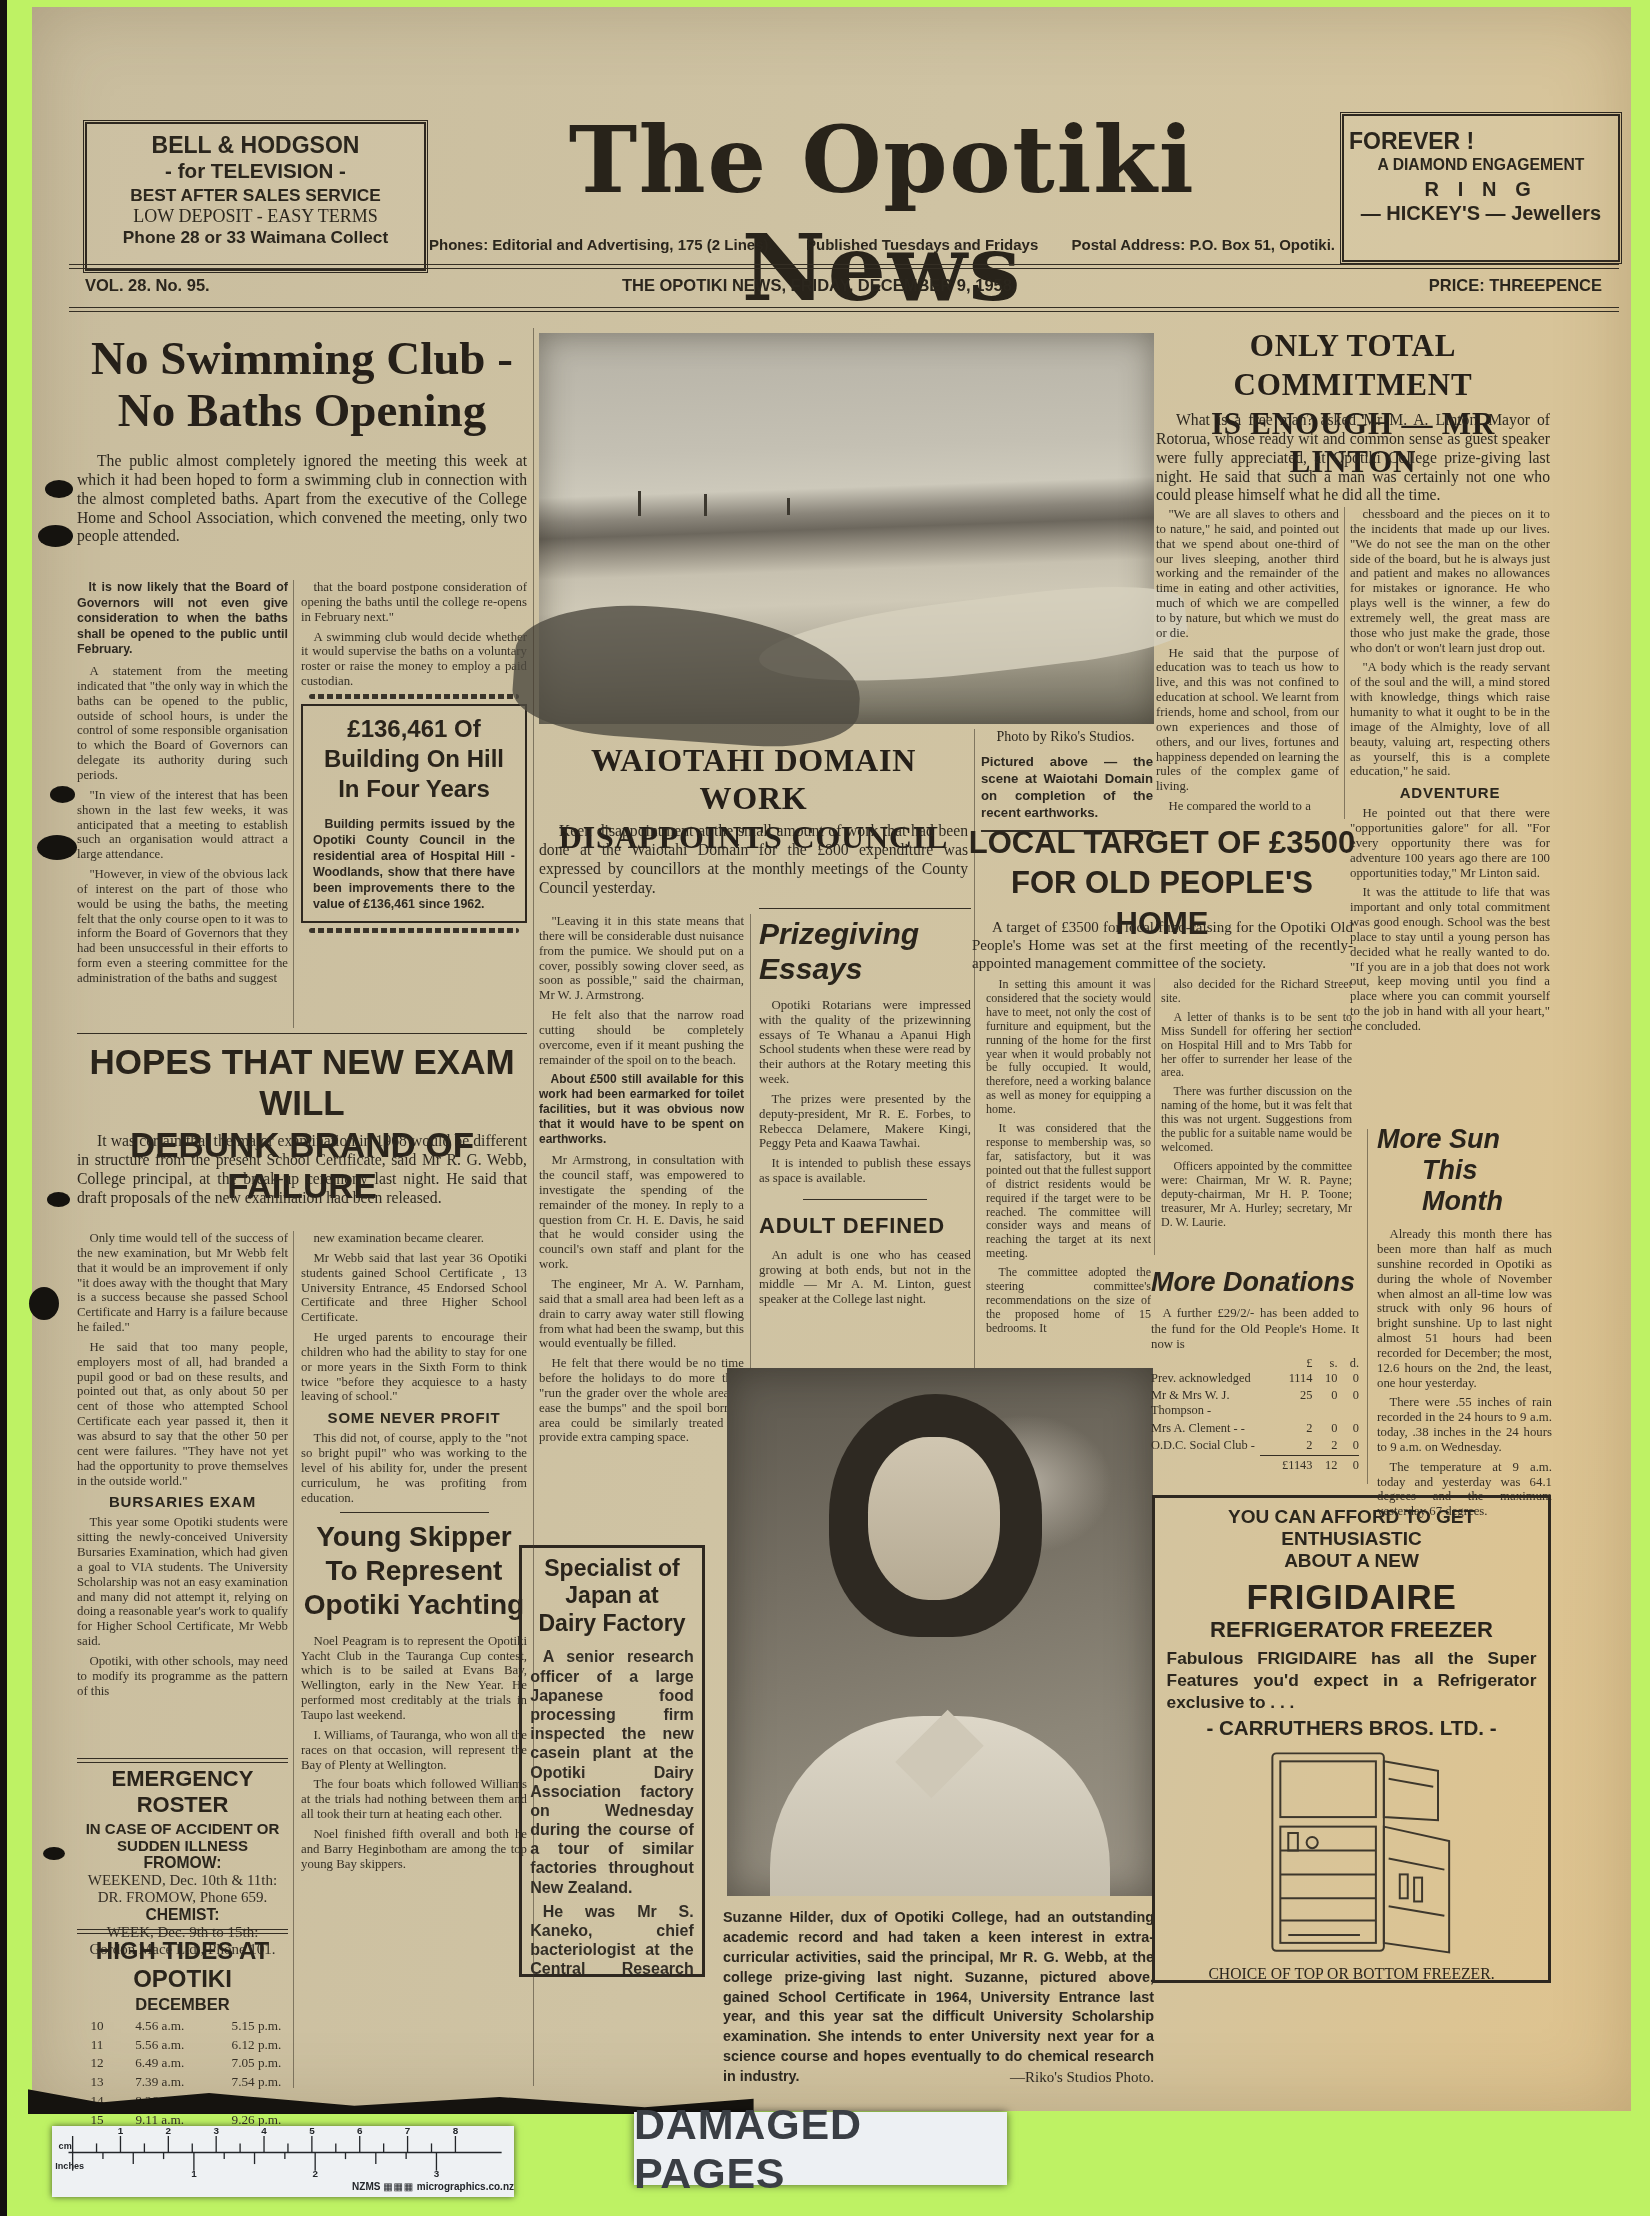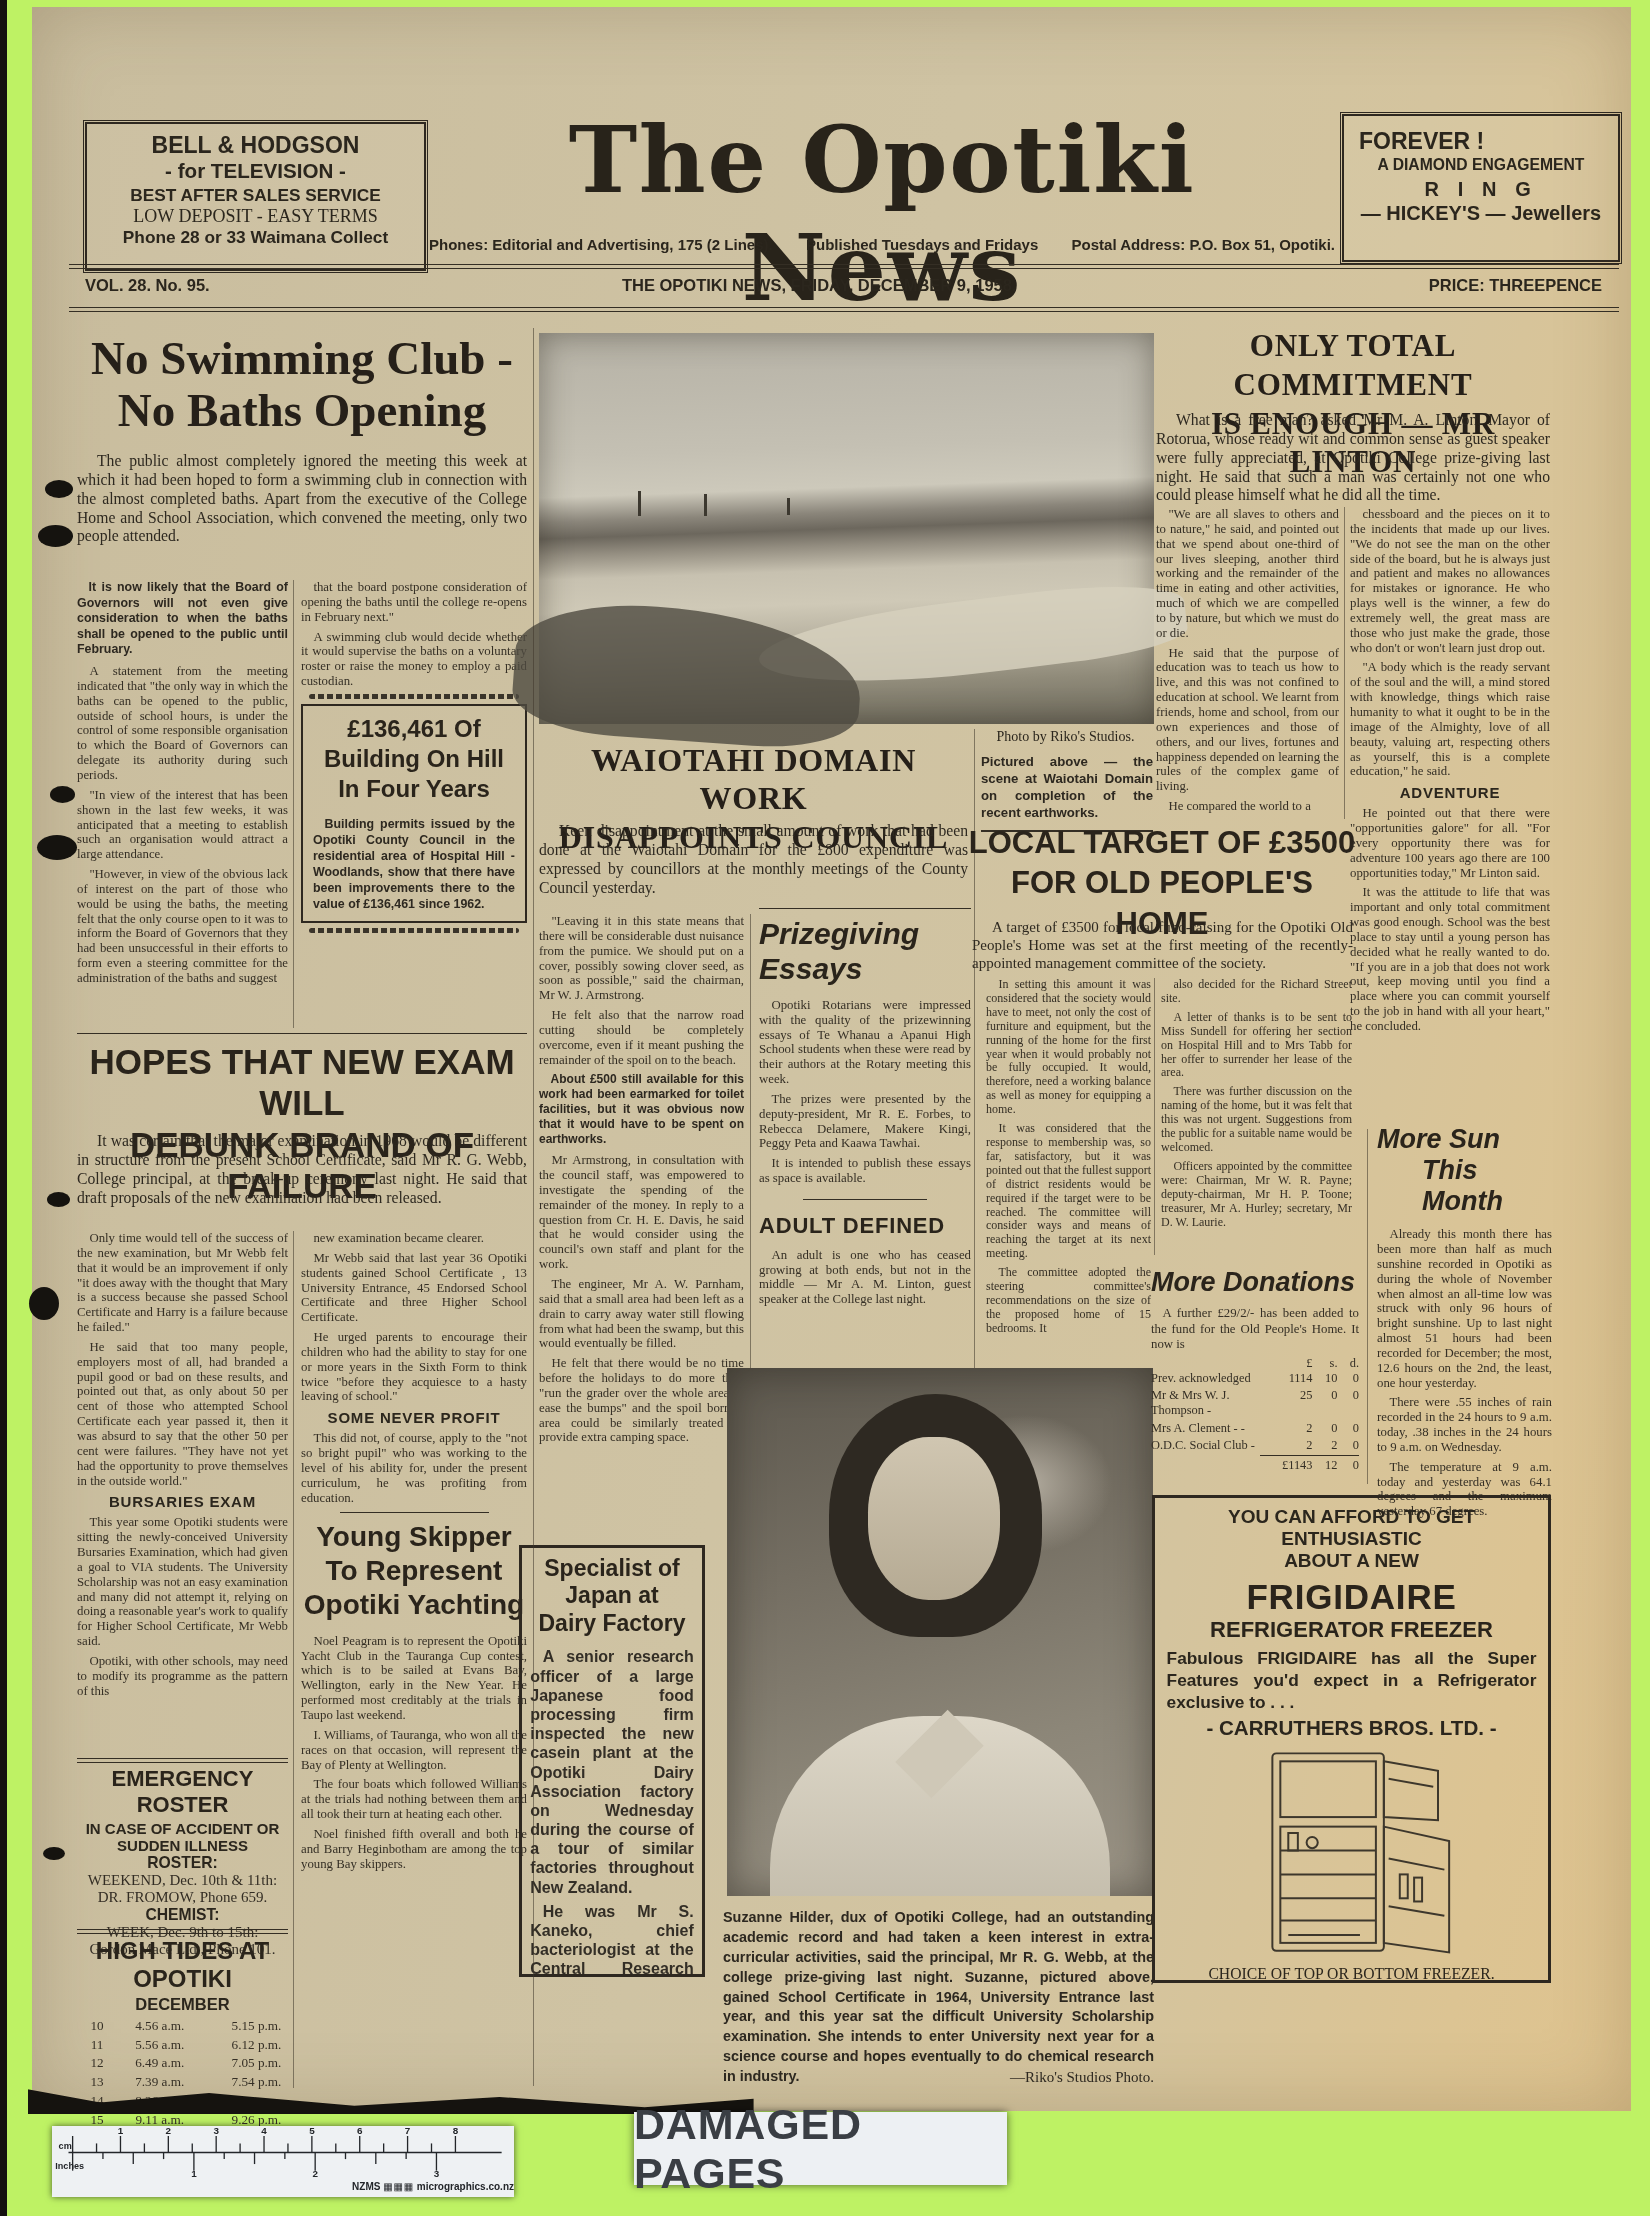--- a/index.html
+++ b/index.html
@@ -83,21 +83,21 @@
   <div class="abs ctr" style="left:421px;top:106px;width:908px;height:132px;
        font-family:'DejaVu Serif',serif;font-weight:bold;font-size:92px;color:#28231a;letter-spacing:1.7px;">The Opotiki News</div>
 
   <div class="abs" style="left:422px;top:236px;width:906px;display:flex;justify-content:space-between;align-items:center;">
     <span class="sans b ink" style="font-size:15px;">Phones: Editorial and Advertising, 175 (2 Lines).</span>
     <span class="sans b ink" style="font-size:15px;">Published Tuesdays and Fridays</span>
     <span class="sans b ink" style="font-size:15px;">Postal Address: P.O. Box 51, Opotiki.</span>
   </div>
 
   <div class="abs adbox ctr" style="left:1335px;top:114px;width:274px;height:132px;padding-top:11.6px;">
-    <div class="sans b ink" style="font-size:23px;text-align:left;padding-left:15px;">FOREVER !</div>
+    <div class="sans b ink" style="font-size:23px;text-align:left;padding-left:5px;">FOREVER !</div>
     <div class="sans b ink" style="font-size:15.7px;margin-top:1.7px;">A DIAMOND ENGAGEMENT</div>
     <div class="sans b ink" style="font-size:20px;letter-spacing:6.6px;margin-top:3.3px;">R I N G</div>
     <div class="sans b ink" style="font-size:20px;margin-top:1.7px;">— HICKEY'S — Jewellers</div>
   </div>
 
   <div class="drule" style="left:62px;top:264px;width:1550px;"></div>
   <div class="abs" style="left:78px;top:276px;width:1517px;display:flex;justify-content:space-between;">
     <span class="sans b ink" style="font-size:16.5px;">VOL. 28. No. 95.</span>
     <span class="sans b ink" style="font-size:16.5px;">THE OPOTIKI NEWS, FRIDAY, DECEMBER 9, 1958.</span>
     <span class="sans b ink" style="font-size:16.5px;">PRICE: THREEPENCE</span>
@@ -177,21 +177,21 @@
         <p>The four boats which followed Williams at the trials had nothing between them and all took their turn at heating each other.</p>
         <p>Noel finished fifth overall and both he and Barry Heginbotham are among the top young Bay skippers.</p>
       </div>
   </div>
 
   <div class="drule" style="left:70px;top:1758px;width:211px;"></div>
   <div class="abs ctr" style="left:70px;top:1766px;width:211px;">
     <div class="hl-sans" style="font-size:22px;">EMERGENCY ROSTER</div>
     <div class="sans b ink" style="font-size:15px;margin-top:1.7px;">IN CASE OF ACCIDENT OR</div>
     <div class="sans b ink" style="font-size:15px;">SUDDEN ILLNESS</div>
-    <div class="sans b ink" style="font-size:15.7px;">ROSTER:</div>
+    <div class="sans b ink" style="font-size:15.7px;">FROMOW:</div>
     <div class="serif" style="font-size:15px;">WEEKEND, Dec. 10th &amp; 11th:</div>
     <div class="serif" style="font-size:15px;">DR. FROMOW, Phone 659.</div>
     <div class="sans b ink" style="font-size:15.7px;">CHEMIST:</div>
     <div class="serif" style="font-size:15px;">WEEK, Dec. 9th to 15th:</div>
     <div class="serif" style="font-size:15px;">Gordon Mace Ltd., Phone 101.</div>
   </div>
   <div class="drule" style="left:70px;top:1929px;width:211px;"></div>
   <div class="abs" style="left:70px;top:1937px;width:211px;">
     <div class="ctr hl-sans" style="font-size:24px;">HIGH TIDES AT OPOTIKI</div>
     <div class="ctr sans b ink" style="font-size:16.5px;margin:1.7px 0 3.3px;">DECEMBER</div>

